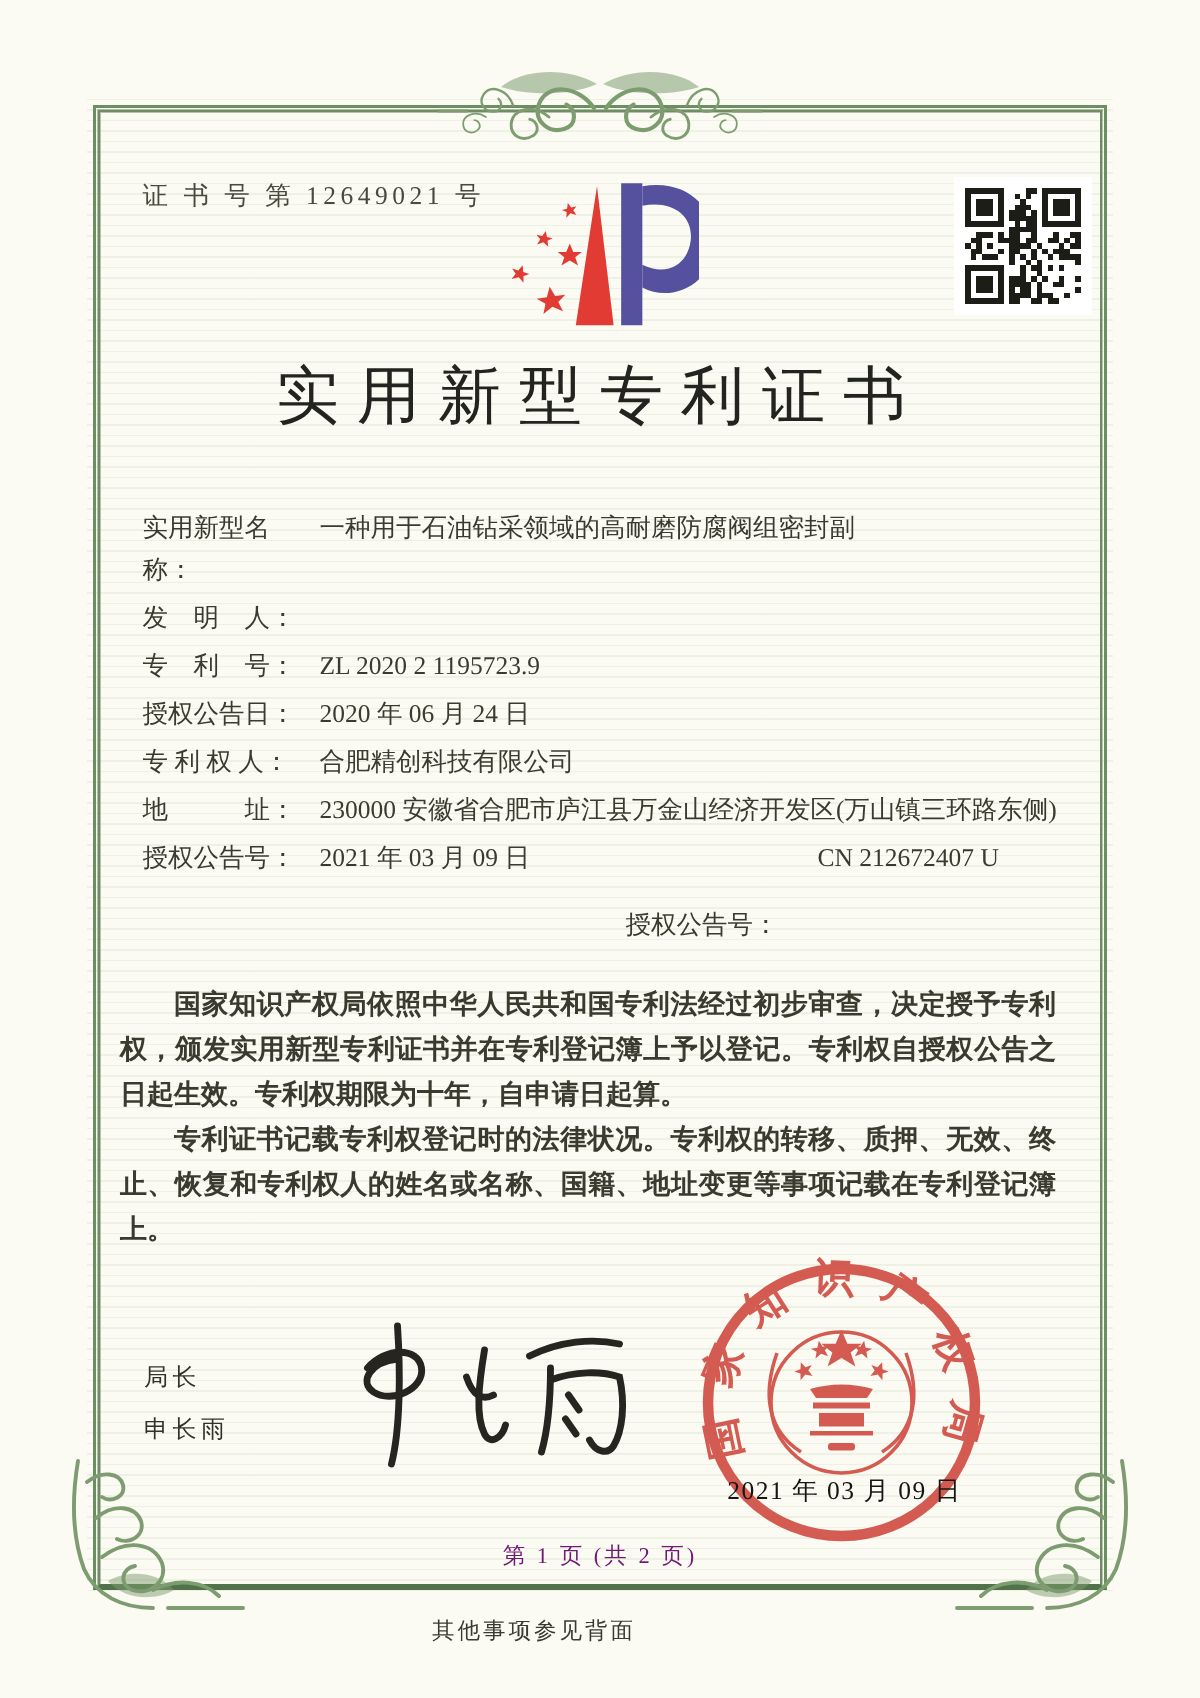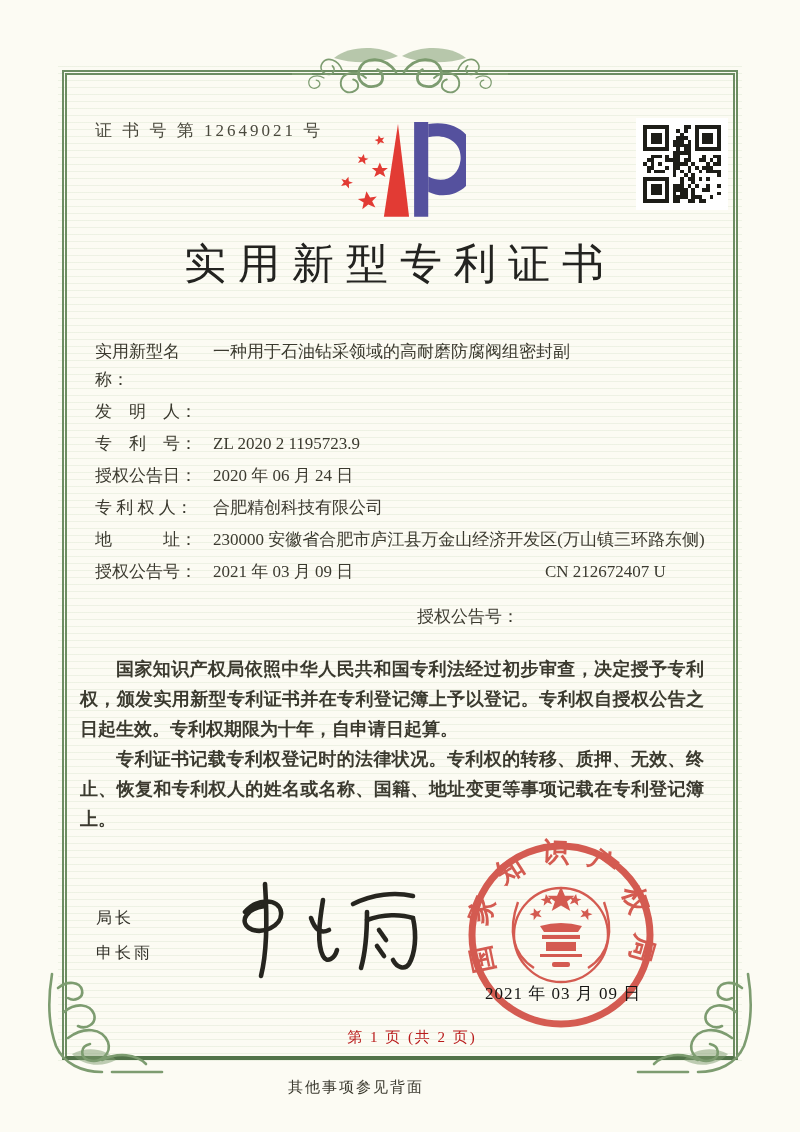--- a/index.html
+++ b/index.html
@@ -55,22 +55,22 @@
   .paragraphs p{margin:0;text-indent:2em;}
   .officer{position:absolute;left:96px;top:908px;font-size:16px;letter-spacing:3px;color:#33322a;}
   .officer div{margin-bottom:14px;}
   .signature{position:absolute;left:215px;top:872px;width:215px;height:118px;}
   .seal{position:absolute;left:462px;top:836px;width:198px;height:198px;}
   .seal-date{
     position:absolute;left:468px;top:982px;width:190px;
     text-align:center;font-size:17px;letter-spacing:1px;color:#151513;
   }
   .page-num{
-    position:absolute;left:74px;top:1028px;width:676px;
-    text-align:center;font-size:15px;letter-spacing:2px;color:#b91c1c;
+    position:absolute;left:62px;top:1028px;width:676px;
+    text-align:center;font-size:15px;letter-spacing:2px;color:#701a75;
   }
   .back-note{
     position:absolute;left:0;top:1078px;width:712px;
     text-align:center;font-size:15px;letter-spacing:2px;color:#3b3a2f;
   }
   .ornament{position:absolute;pointer-events:none;}
   .orn-top{left:288px;top:40px;width:224px;height:56px;}
   .orn-bl{left:38px;top:968px;width:130px;height:112px;}
   .orn-br{left:632px;top:968px;width:130px;height:112px;}
 </style>

